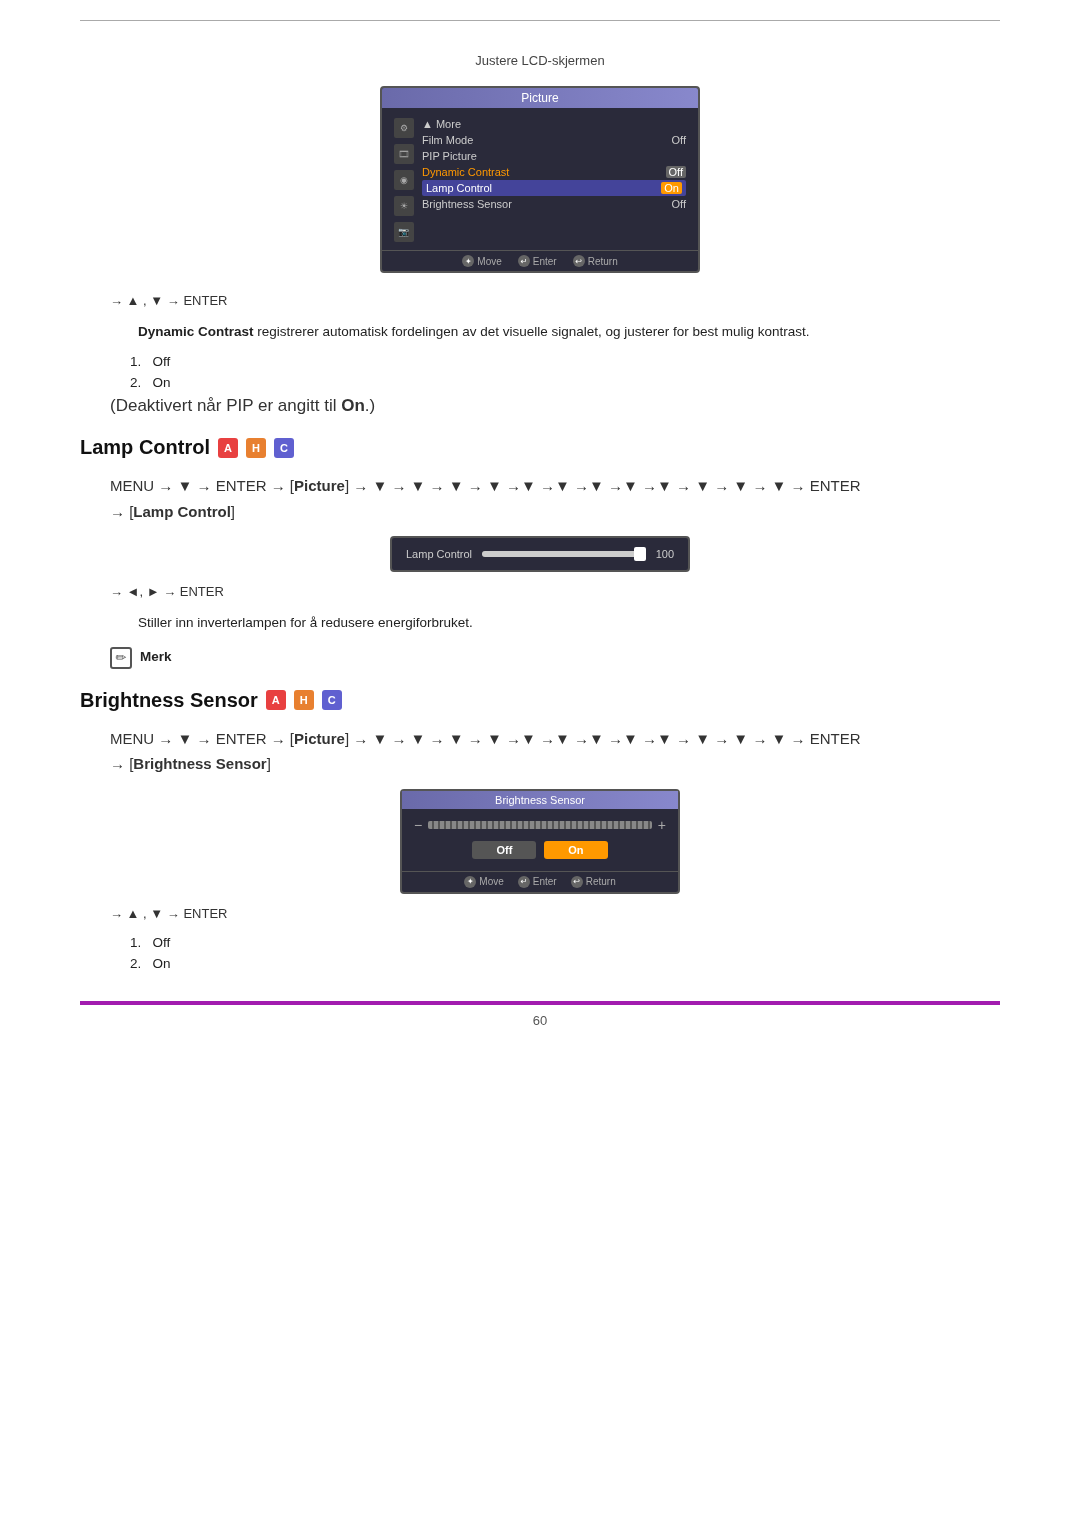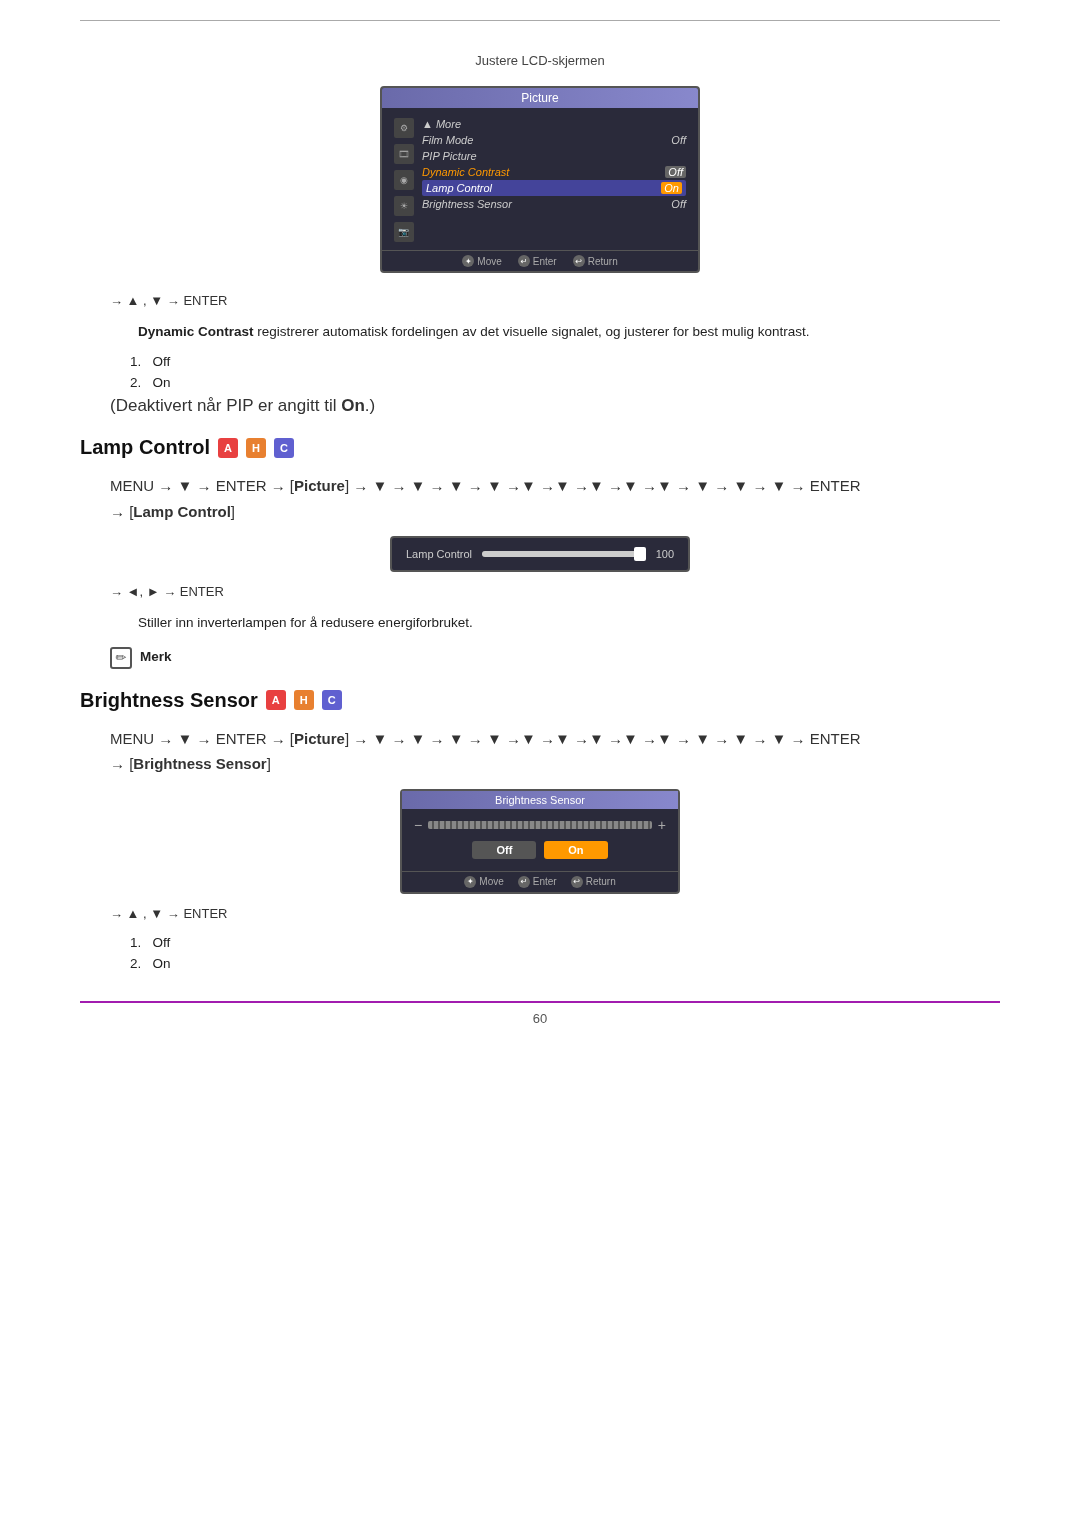--- a/index.html
+++ b/index.html
@@ -81,21 +81,20 @@
       border-radius: 2px;
       display: flex;
       align-items: center;
       justify-content: center;
       font-size: 9px;
       color: #aaa;
     }
 
     .osd-menu-content {
       flex: 1;
-      font-style: italic;
     }
 
     .osd-menu-row {
       display: flex;
       justify-content: space-between;
       padding: 2px 0;
       font-size: 11px;
       color: #ccc;
     }
 
@@ -403,21 +402,21 @@
     }
 
     .brightness-osd-footer-item {
       display: flex;
       align-items: center;
       gap: 3px;
     }
 
     
     .bottom-rule {
-      border-top: 2px solid #a21caf;
+      border-top: 4px solid #a21caf;
       margin-top: 30px;
       padding-top: 8px;
       text-align: center;
       font-size: 13px;
       color: #555;
     }
   </style>
 </head>
 <body>
 

